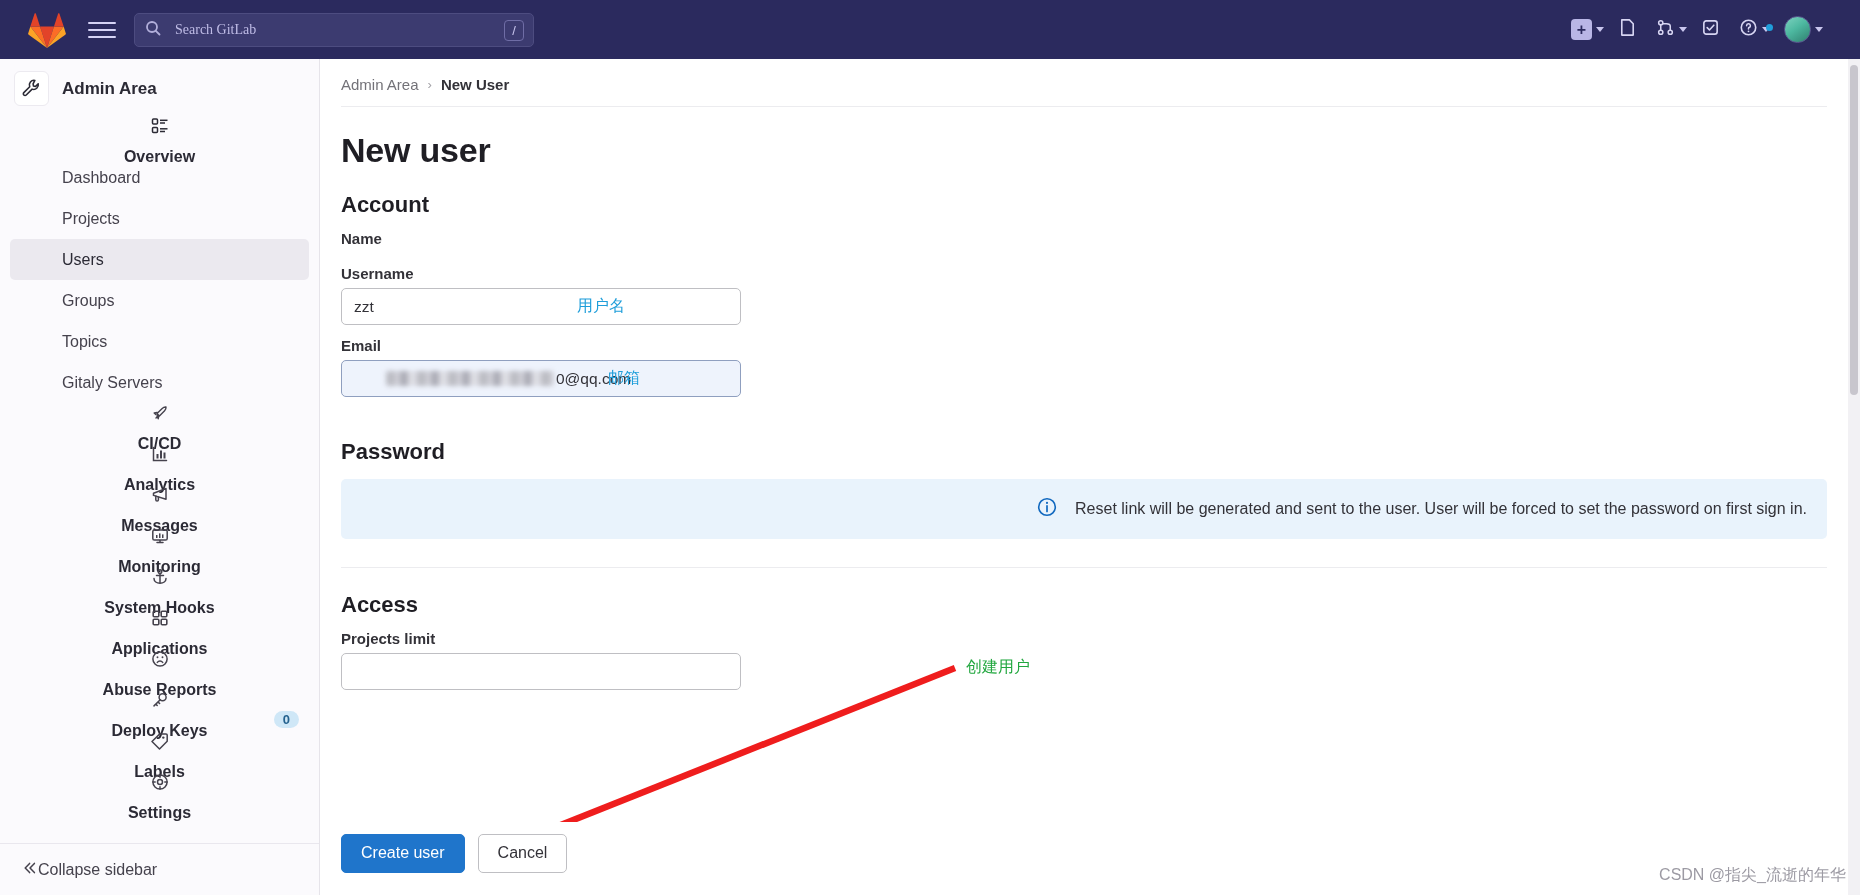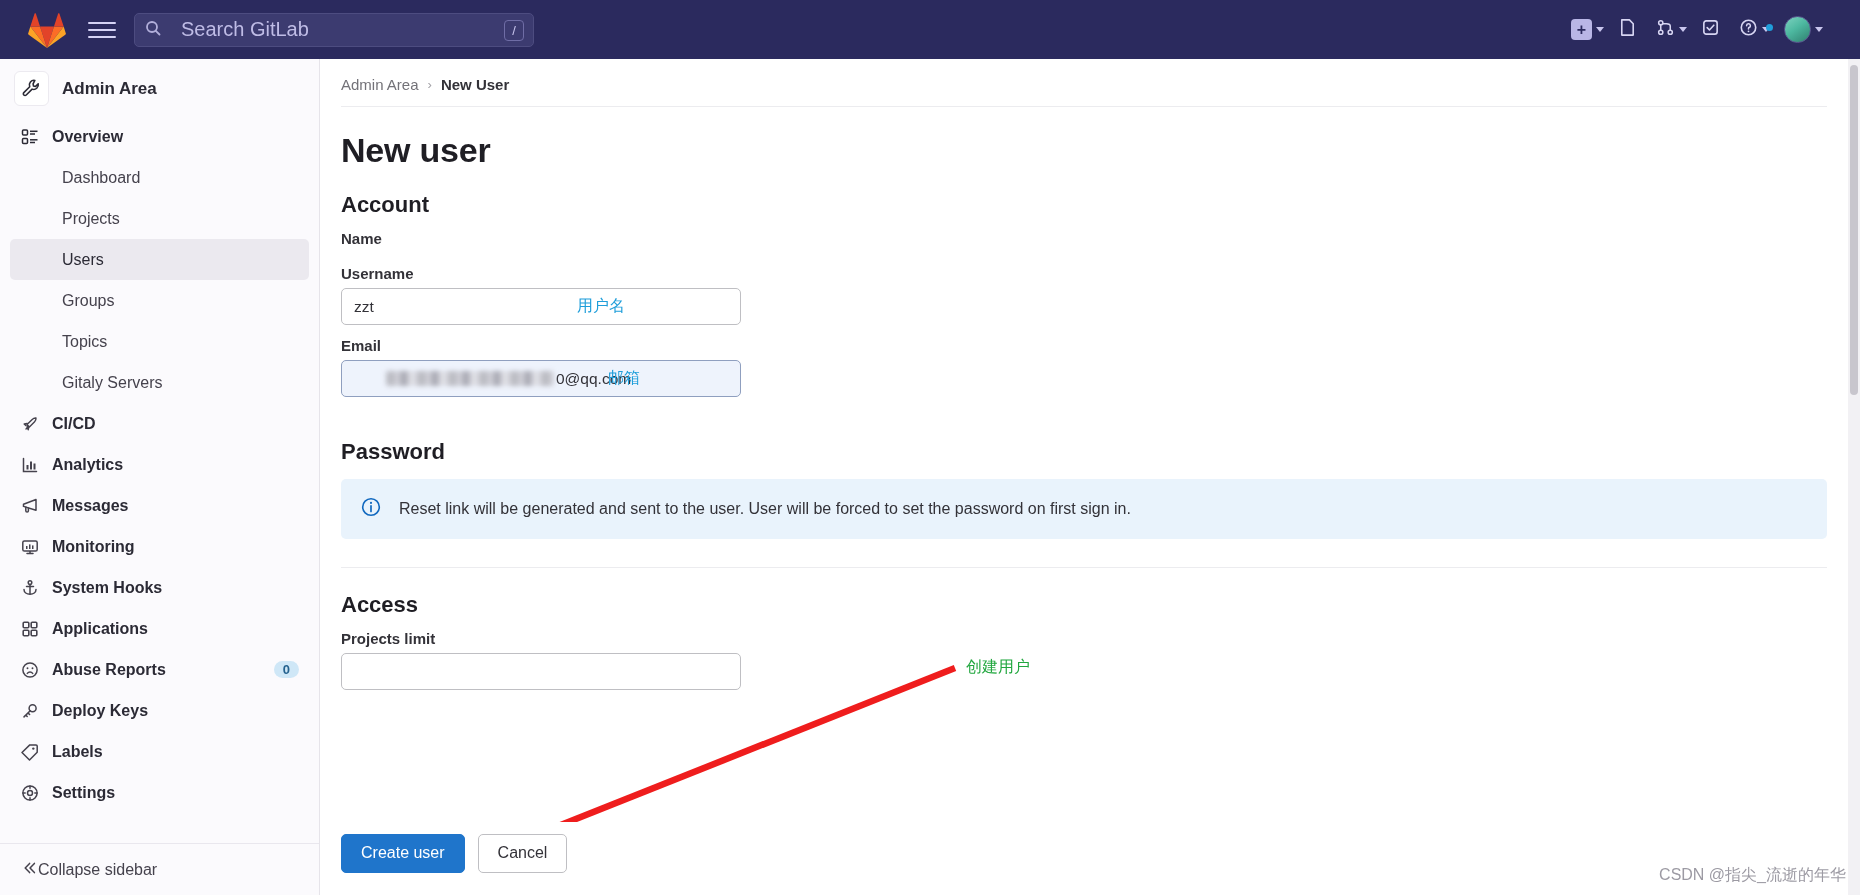--- a/index.html
+++ b/index.html
@@ -20,21 +20,21 @@
   .hamburger { width: 28px; height: 28px; display:flex; flex-direction:column; justify-content:center; gap:5px; cursor:pointer; flex:none; margin-right: 18px;}
   .hamburger i { display:block; height:2px; background:#d5d2f5; border-radius:2px; }
   .search-wrap {
     position: relative; width: 400px; height: 34px; background: #3c3b70;
     border: 1px solid #4d4c80; border-radius: 5px; display: flex; align-items: center;
     padding: 0 10px; color: #c7c4ee; flex: none;
   }
   .search-wrap svg { flex: none; opacity: .85; }
   .search-input {
     background: transparent; border: 0; outline: 0; color: #e6e4f7;
-    font-family: Liberation Sans, sans-serif; font-size: 20px; margin-left: 18px; width: 280px;
+    font-family: Liberation Serif, serif; font-size: 14px; margin-left: 12px; width: 280px;
   }
   .search-input::placeholder { color: #bfbce6; }
   .slash-key {
     position: absolute; right: 9px; top: 6px; width: 20px; height: 21px;
     border: 1px solid #6f6da6; border-radius: 4px; color: #c9c6ee;
     font-size: 13px; line-height: 19px; text-align: center;
   }
   .nav-right { margin-left: auto; display: flex; align-items: center; gap: 4px; padding-right: 14px; }
   .nav-btn {
     height: 36px; min-width: 34px; padding: 0 5px; display: flex; align-items: center; gap: 4px;
@@ -63,21 +63,21 @@
     width: 35px; height: 35px; border-radius: 6px; background: #fff; border: 1px solid #eceaf0;
     display: flex; align-items: center; justify-content: center; flex: none;
   }
   .sb-head-txt { font-size: 17px; font-weight: bold; color: #2b2a35; }
   .sb-list { flex: 1; overflow: hidden; padding: 0 10px; }
   .sb-item {
     display: flex; align-items: center; gap: 12px; height: 41px;
     padding: 0 10px; border-radius: 5px; cursor: pointer; font-size: 16px; color: #45424d;
   }
   .sb-item .ico { width: 20px; height: 20px; flex: none; display: flex; align-items: center; justify-content: center; }
-  .sb-item.top { font-weight: bold; color: #2b2a35; }
+  .sb-item.top { font-weight: bold; color: #2b2a35; flex-direction: column; }
   .sb-item.sub { padding-left: 52px; }
   .sb-item.active { background: #ebe9ef; font-weight: normal; color: #2b2a35; }
   .sb-badge {
     margin-left: auto; background: #cfe7f7; color: #25628f; font-size: 13px; font-weight: bold;
     border-radius: 10px; padding: 1px 9px; min-width: 24px; text-align: center;
   }
   .sb-foot {
     border-top: 1px solid #e9e7ee; height: 52px; display: flex; align-items: center;
     padding: 0 22px; font-size: 16px; color: #45424d; cursor: pointer;
   }
@@ -107,21 +107,21 @@
   .inp .val { white-space: nowrap; }
   .ann-in { position: absolute; right: 115px; color: #1f9eda; font-size: 16px; }
   .blur-mask {
     display: inline-block; height: 15px; width: 168px; margin-right: 2px;
     background: repeating-linear-gradient(90deg,#b9b9c0 0 9px,#cfcfd6 9px 14px,#a8a8b2 14px 22px,#dcdce2 22px 31px);
     filter: blur(2.4px); opacity: .92; vertical-align: -2px; border-radius: 2px;
   }
 
   .alert {
     margin: 14px 21px 0 21px; background: #e9f3fc; border-radius: 5px;
-    display: flex; align-items: center; gap: 18px; padding: 18px 20px; font-size: 16px; color: #333238;
+    display: flex; align-items: center; gap: 18px; padding: 18px 20px; font-size: 16px; color: #333238; justify-content: flex-end;
   }
   .alert svg { flex: none; }
   .rule { margin: 28px 21px 0 21px; border-top: 1px solid #ececef; }
   .proj-inp { width: 400px; height: 37px; border: 1px solid #bfbfc3; border-radius: 5px; background:#fff; }
 
   
   .ann-green {
     position: absolute; left: 966px; top: 657px; color: #22a73f;
     font-size: 16px; font-weight: 500; z-index: 40; white-space: nowrap;
   }

